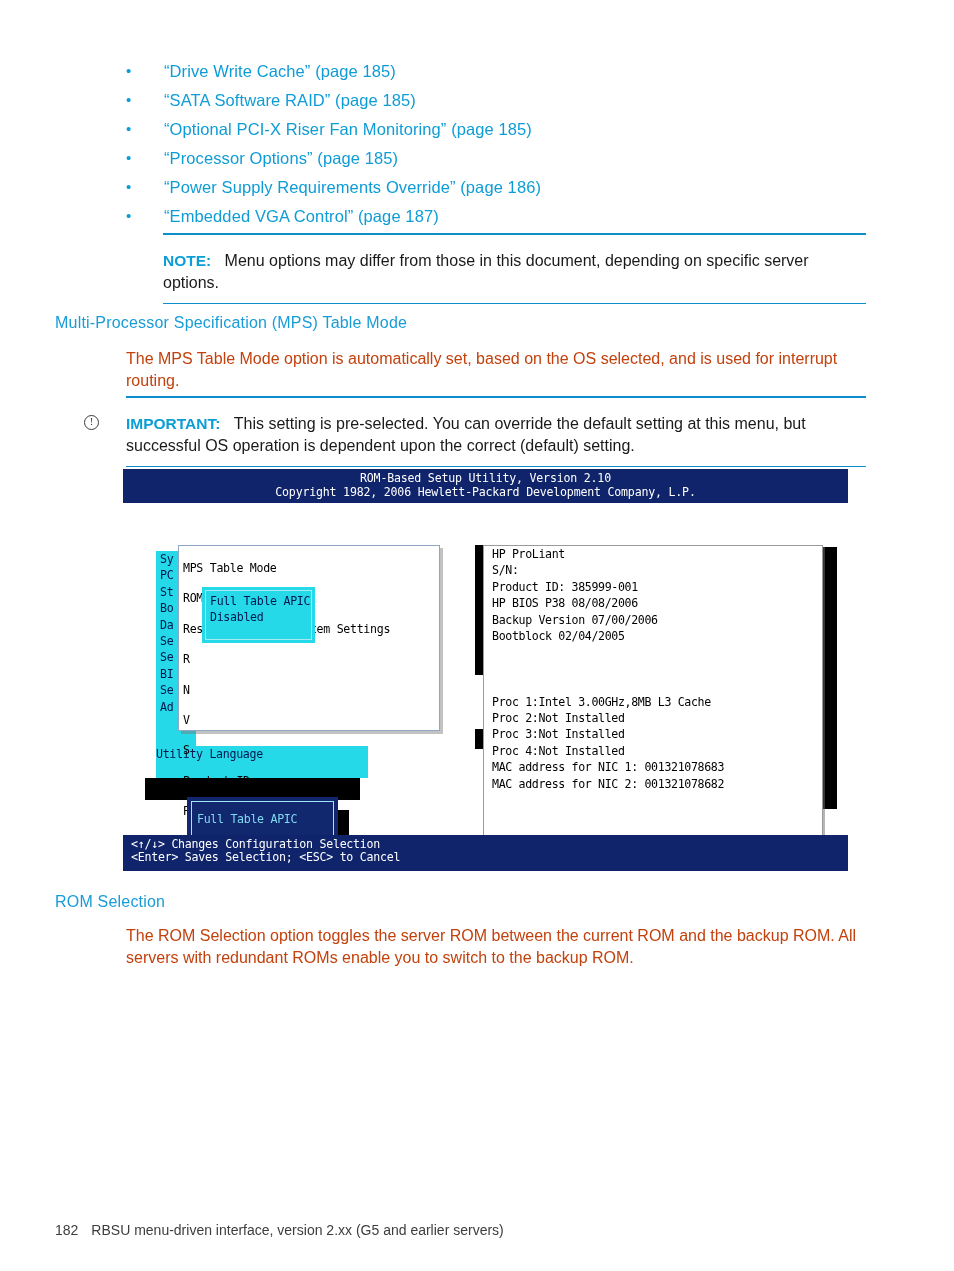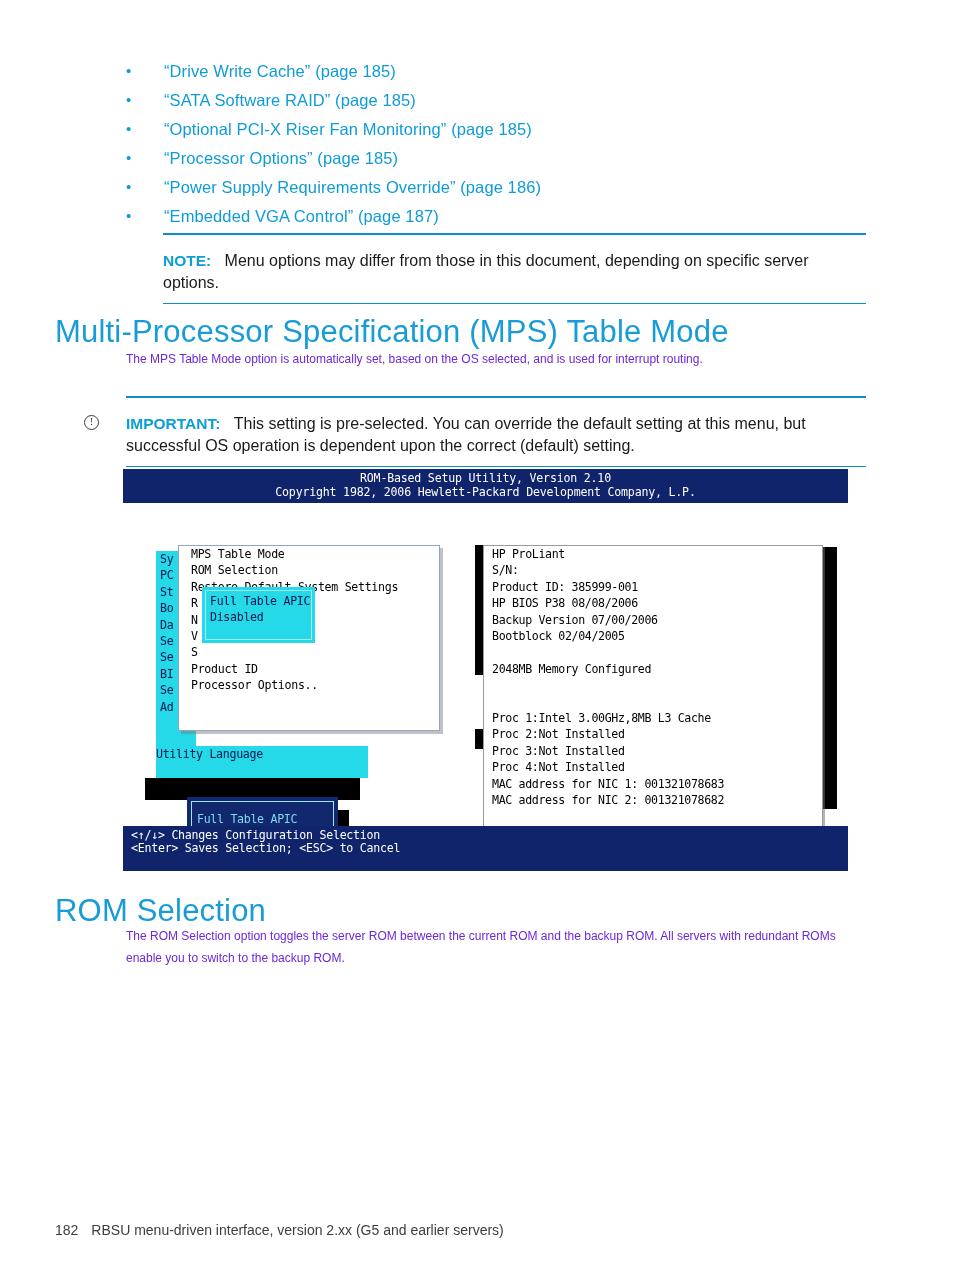--- a/index.html
+++ b/index.html
@@ -48,29 +48,29 @@
     border-radius: 50%; display: block;
   }
   .icon-important::after {
     content: "!"; position: absolute; left: 0; right: 0; top: -2px;
     text-align: center; font-size: 11px; line-height: 15px;
     color: #3b3b3b; font-family: "Liberation Serif", serif;
   }
 
   
   .h1 {
-    position: absolute; color: #189cd8; font-size: 31px;
+    position: absolute; color: #189cd8; font-size: 16px;
     font-weight: normal; letter-spacing: .2px; white-space: nowrap;
   }
   #heading-mps { left: 55px; top: 314px; }
   #heading-rom { left: 55px; top: 893px; }
 
   .body-para {
-    position: absolute; font-size: 12px; line-height: 22px;
-    color: #6d28d9; width: 748px;
+    position: absolute; font-size: 16px; line-height: 22px;
+    color: #c2410c; width: 748px;
   }
   #para-mps { left: 126px; top: 348px; }
   #para-rom { left: 126px; top: 925px; }
 
   
   .footer {
     position: absolute; left: 55px; top: 1222px;
     font-size: 14px; color: #3d3d3d; white-space: nowrap;
   }
   .footer .pg { margin-right: 13px; }
@@ -122,21 +122,21 @@
 
   
   .popup-main {
     position: absolute; left: 55px; top: 42px;
     width: 262px; height: 186px;
     background: #ffffff; border: 1.4px solid #8fa6c6;
     box-shadow: 3px 3px 0 rgba(120,120,120,.45);
   }
   .popup-main .row {
     font-size: 11.6px; line-height: 16.4px; color: #000000;
-    padding-left: 12px; letter-spacing: -0.3px; white-space: nowrap;
+    padding-left: 4px; letter-spacing: -0.3px; white-space: nowrap; margin-top: 14px;
   }
   .rowspacer { height: 16.4px; }
 
   
   .frag-bootdisk {
     position: absolute; left: 192px; top: 75px;
     font-size: 11.6px; line-height: 16.4px; color: #000000;
     letter-spacing: -0.3px; white-space: nowrap;
   }
   .frag-k {
@@ -203,21 +203,21 @@
   }
   .chip-shadow {
     position: absolute; left: 86px; top: 307px; width: 140px; height: 50px;
     background: #000000;
   }
 
   .bios-footer {
     position: absolute; left: 0; bottom: 0; width: 727px;
     background: #10246b; color: #ffffff;
     font-size: 11.6px; line-height: 13.6px;
-    padding: 3px 5px 15px 8px; letter-spacing: -0.25px; white-space: nowrap;
+    padding: 3px 5px 6px 8px; letter-spacing: -0.25px; white-space: nowrap;
   }
 </style>
 </head>
 <body>
 
 <div class="page">
 
   <div class="bullet-list">
     <div class="bullet-row">
       <span class="bullet-dot"></span>
@@ -320,21 +320,20 @@
       <div class="info-left-mask2"></div>
       <div class="info-right-mask"></div>
       <div class="info-panel">
         <div class="line">HP ProLiant</div>
         <div class="line">S/N:</div>
         <div class="line">Product ID: 385999-001</div>
         <div class="line">HP BIOS P38 08/08/2006</div>
         <div class="line">Backup Version 07/00/2006</div>
         <div class="line">Bootblock 02/04/2005</div>
         <div class="line rowspacer">&nbsp;</div>
-        <div class="line">2048MB Memory Configured</div>
         <div class="line rowspacer">&nbsp;</div>
         <div class="line rowspacer">&nbsp;</div>
         <div class="line">Proc 1:Intel 3.00GHz,8MB L3 Cache</div>
         <div class="line">Proc 2:Not Installed</div>
         <div class="line">Proc 3:Not Installed</div>
         <div class="line">Proc 4:Not Installed</div>
         <div class="line">MAC address for NIC 1: 001321078683</div>
         <div class="line">MAC address for NIC 2: 001321078682</div>
       </div>
 

